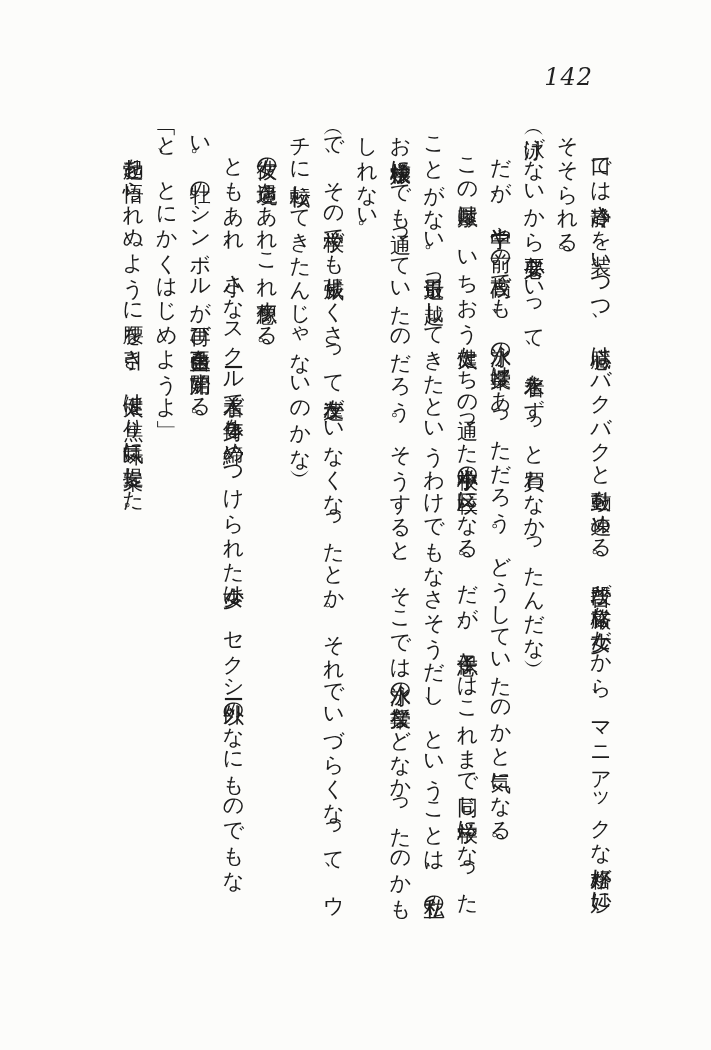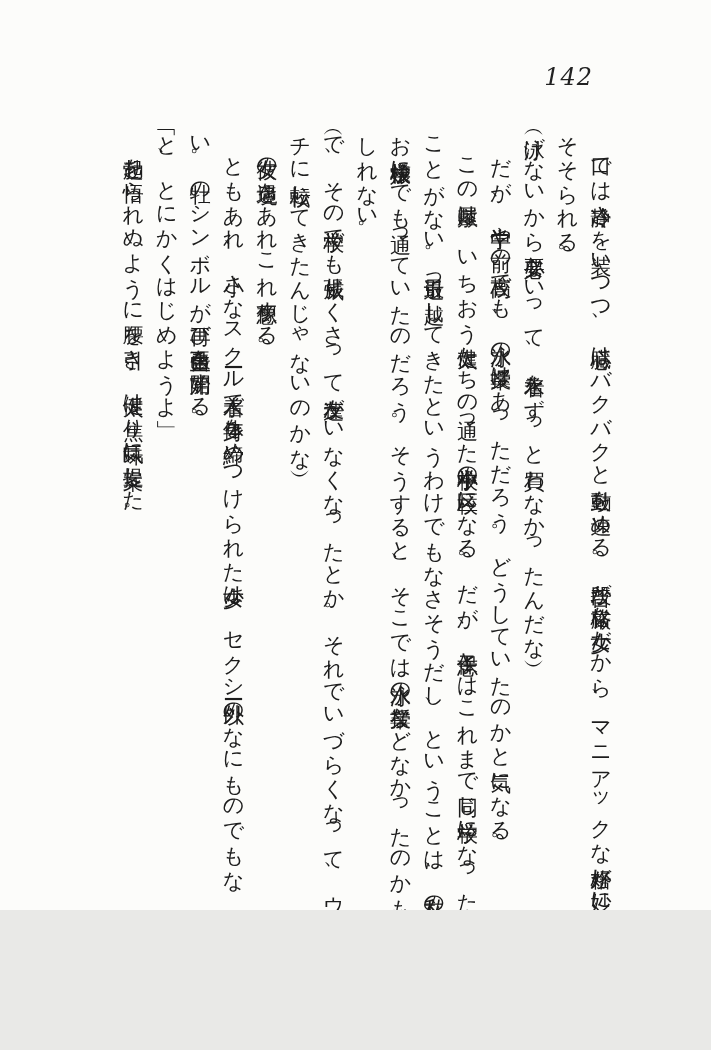--- a/index.html
+++ b/index.html
@@ -3,21 +3,21 @@
 <meta charset="utf-8">
 <style>
   html,body{margin:0;padding:0;}
   body{
     width:711px;height:1050px;
     background:#e9e9e7;
     font-family:"DejaVu Serif","Liberation Serif",serif;
   }
   .page{
     position:relative;
-    width:711px;height:910px;
+    width:711px;height:1050px;
     background:#fcfcfa;
     overflow:hidden;
     color:#1b1b1b;
   }
   .page-number{
     position:absolute;
     top:63px;
     right:118px;
     font-size:24px;
     font-style:italic;

